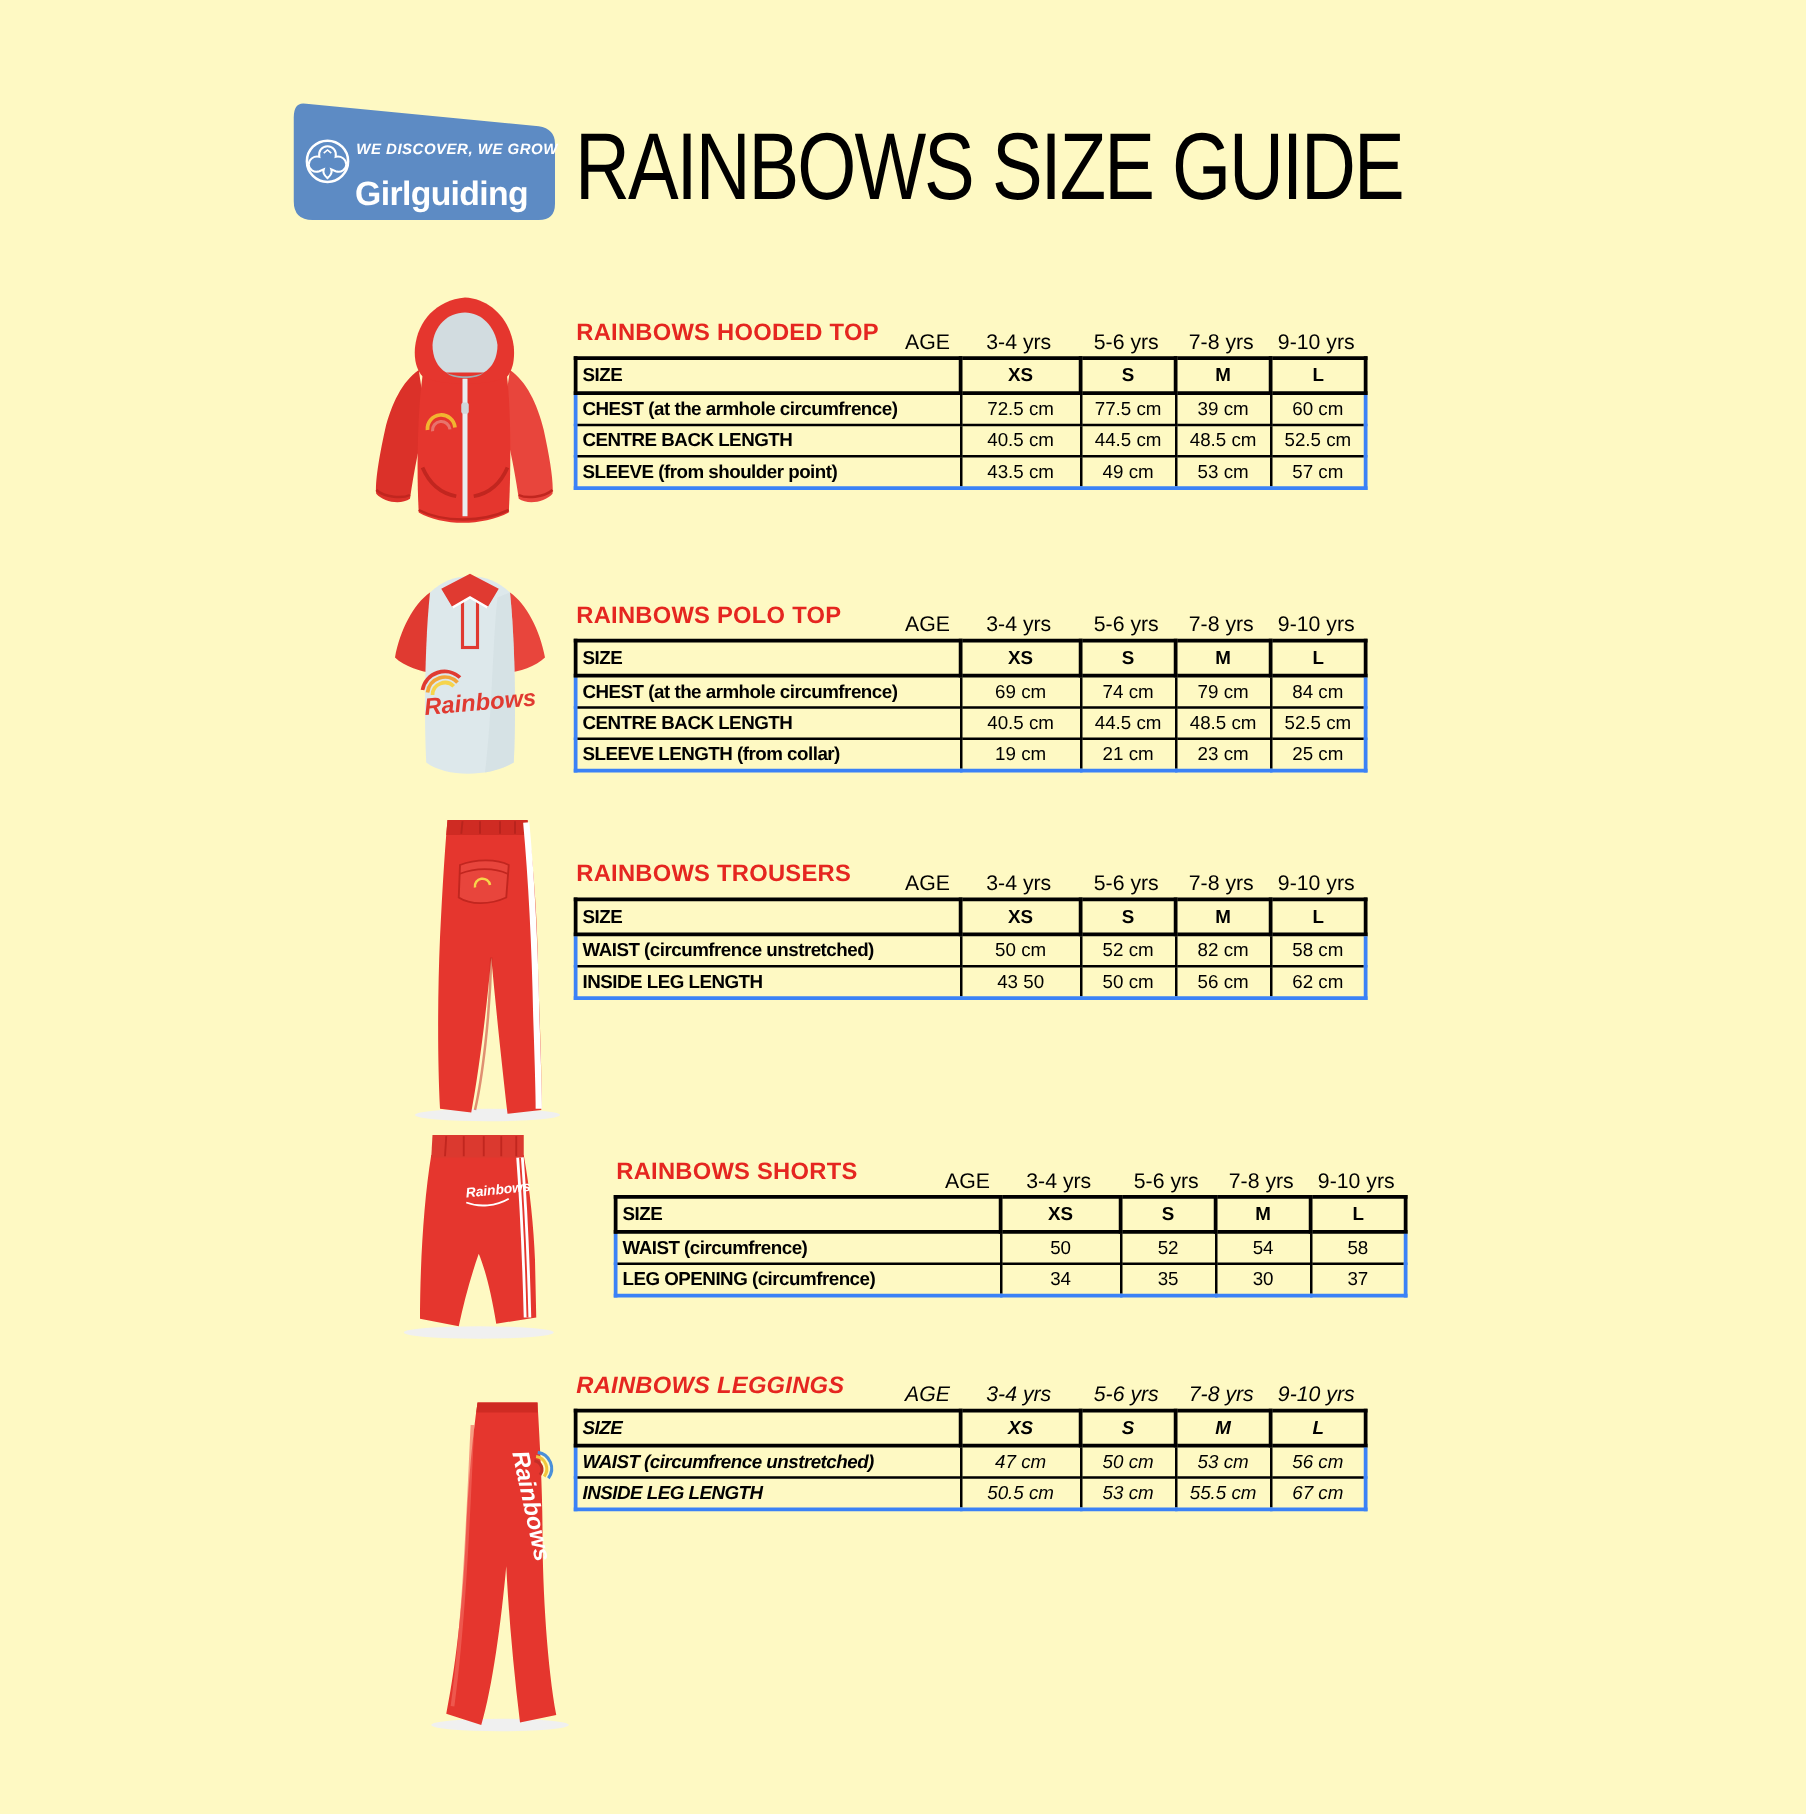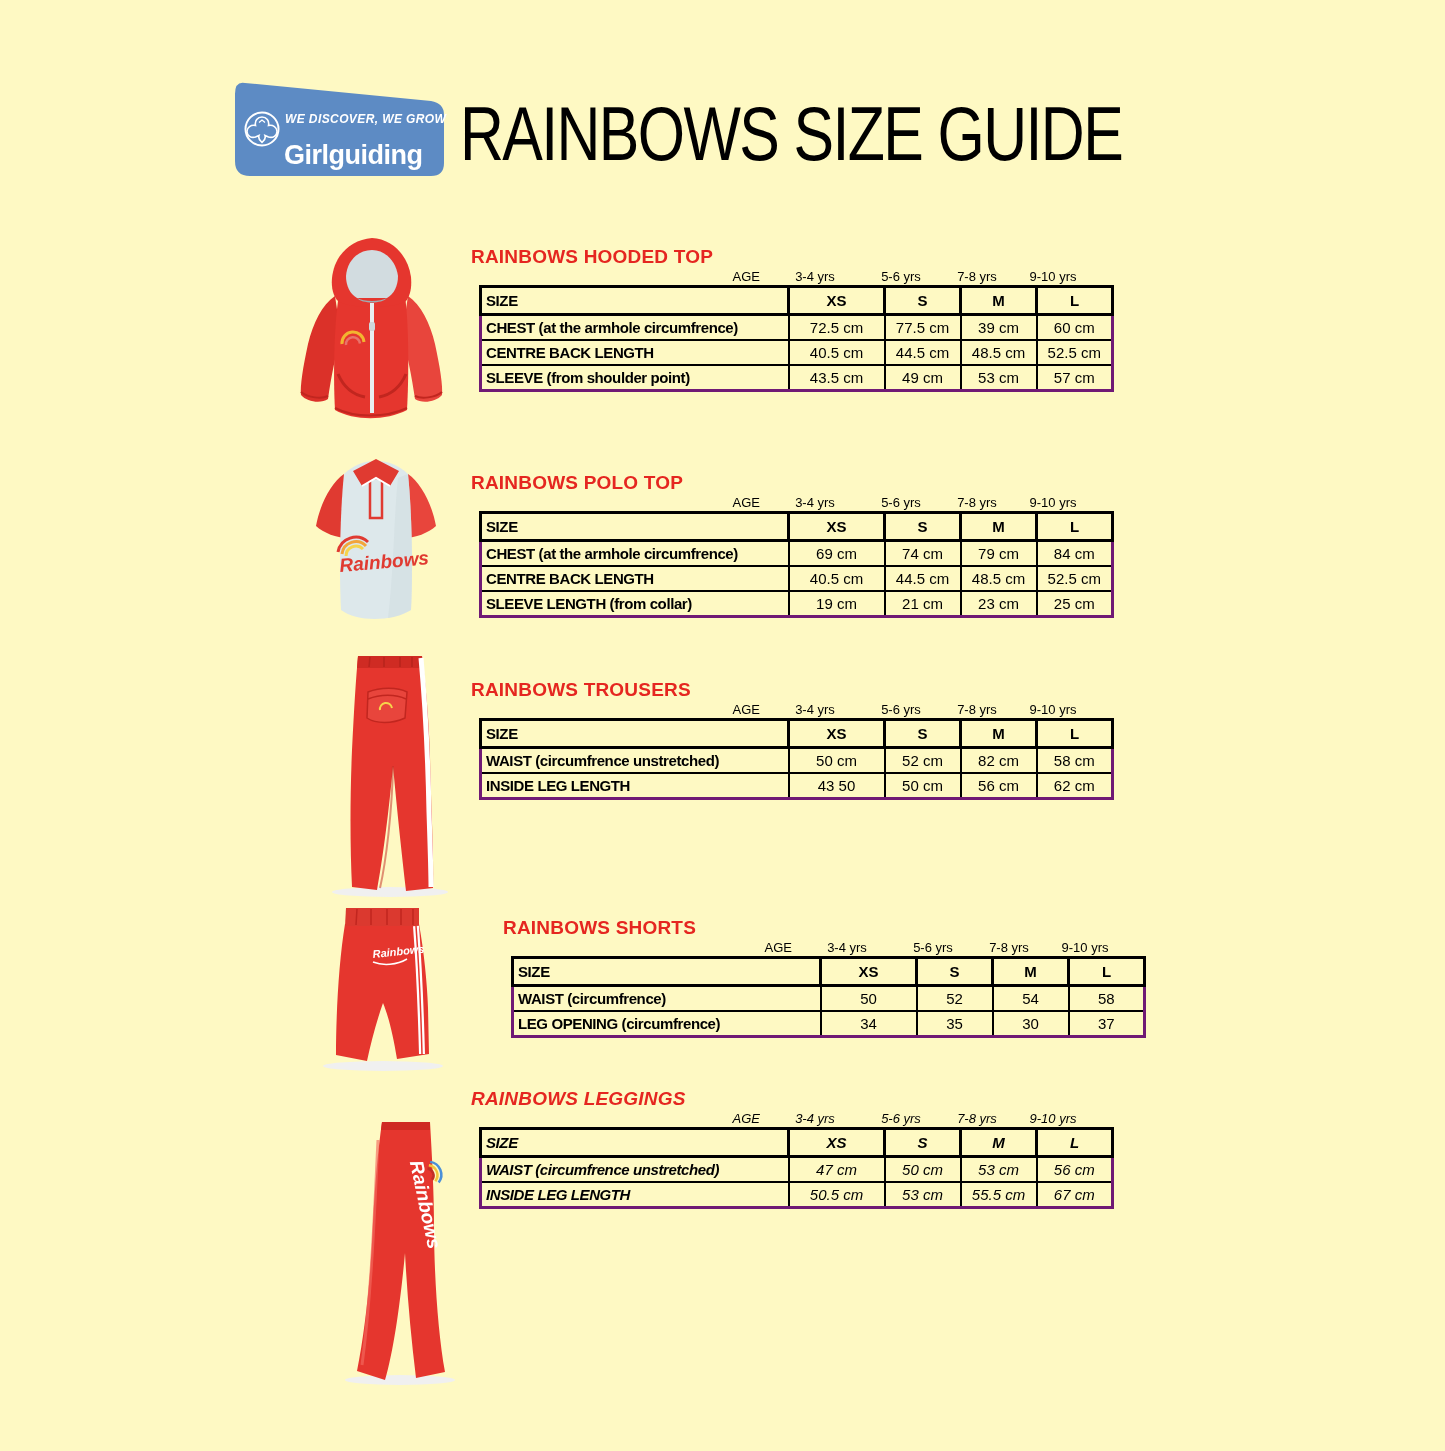--- a/index.html
+++ b/index.html
@@ -15,29 +15,29 @@
         line-height:1;white-space:nowrap;letter-spacing:-2px;transform:scaleX(.8);
         transform-origin:left top;font-family:"Liberation Sans",sans-serif;}
 
   
   .product{position:absolute;}
   .product svg{width:100%;height:100%;display:block;}
 
   
   .size-section{position:absolute;left:459px;width:632px;}
   .sec-head{position:relative;height:34px;}
-  .sec-title{position:absolute;left:2px;bottom:7px;margin:10px;font-size:19px;font-weight:700;
+  .sec-title{position:absolute;left:2px;bottom:7px;margin:0;font-size:19px;font-weight:700;
         color:#e52620;letter-spacing:.2px;white-space:nowrap;text-align:right;}
-  .age-row{position:absolute;left:0;right:0;bottom:1px;display:flex;font-size:13px;}
+  .age-row{position:absolute;left:0;right:0;bottom:1px;display:flex;font-size:17px;}
   .age-label{width:308px;text-align:right;padding-right:7px;box-sizing:border-box;}
   .age-cell{text-align:center;}
   .age-cell:nth-child(2){width:96px;}
   .age-cell:nth-child(3),.age-cell:nth-child(4),.age-cell:nth-child(5){width:76px;}
 
-  table.size-table{border-collapse:collapse;table-layout:fixed;width:632px;border:3px solid #701a75;margin-left:20px;}
+  table.size-table{border-collapse:collapse;table-layout:fixed;width:632px;border:3px solid #3b82f6;}
   .size-table th,.size-table td{border:2px solid #000;height:21px;padding:1px 4px;
         font-size:15px;line-height:1.15;overflow:hidden;white-space:nowrap;}
   .size-table th.rlabel{text-align:left;font-weight:700;letter-spacing:-.4px;}
   .size-table td.val{text-align:center;font-weight:400;}
   .size-table tr.size-row th,.size-table tr.size-row td{border-width:3px;height:23px;}
   .size-table tr.size-row td{font-weight:700;}
 </style>
 </head>
 <body>
 

